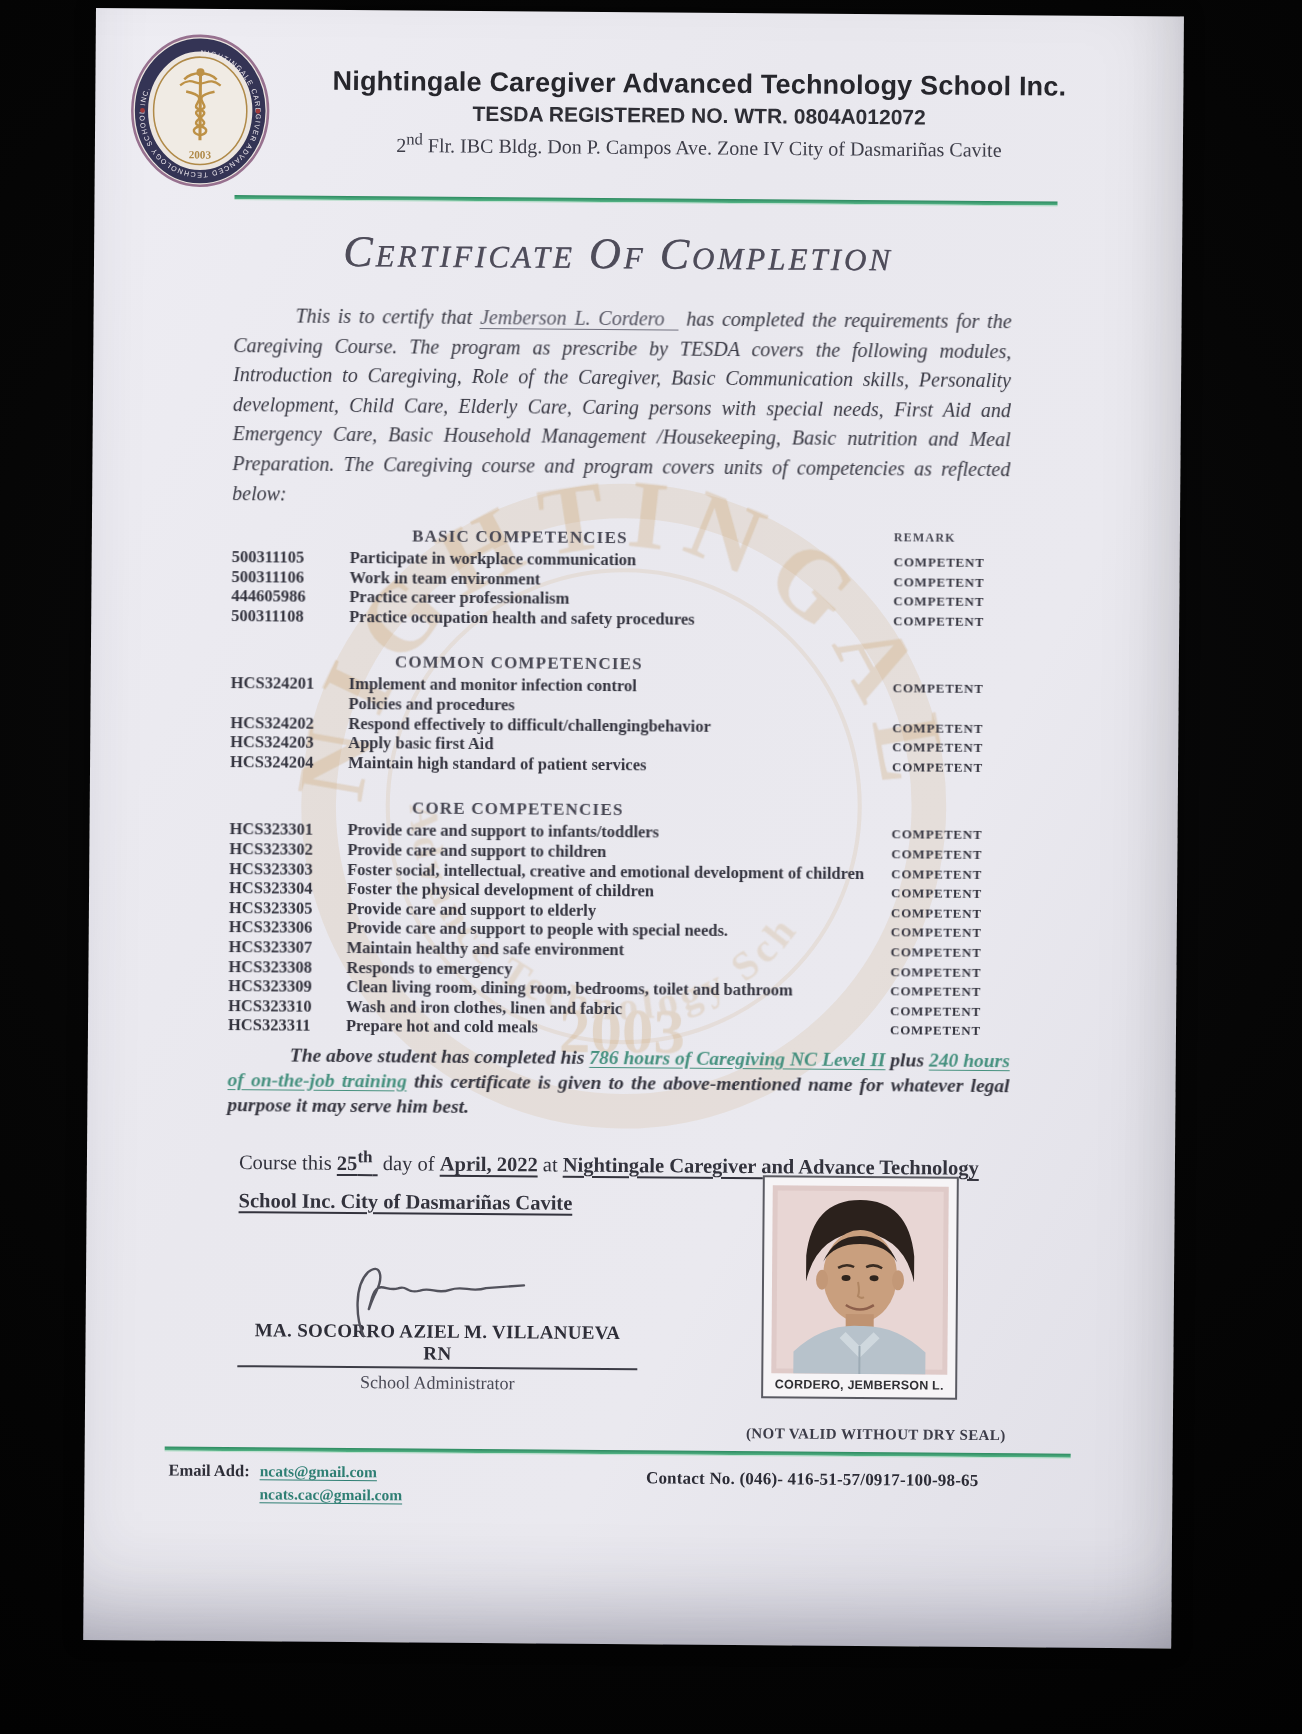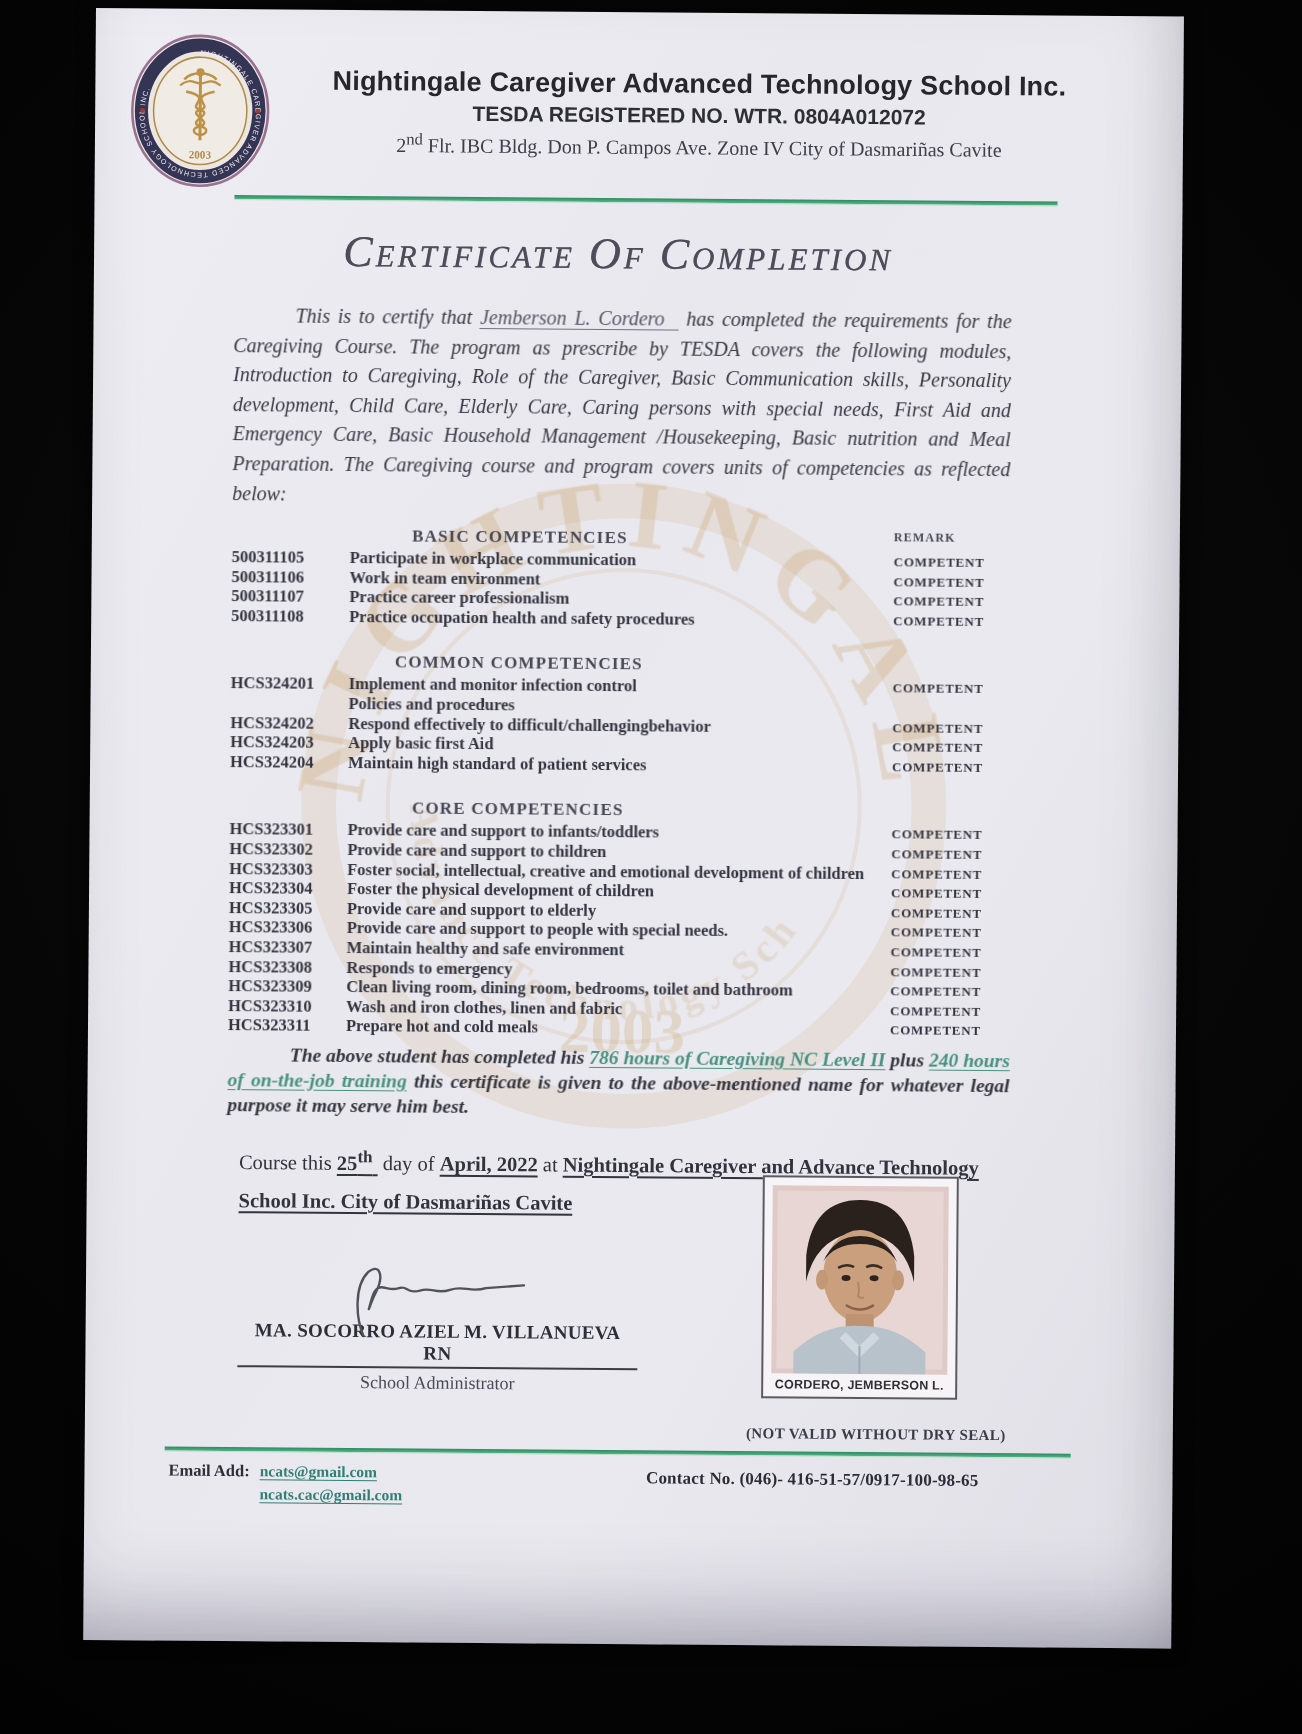--- a/index.html
+++ b/index.html
@@ -146,21 +146,21 @@
             <div class="remark">COMPETENT</div>
           </div>
 
           <div class="crow">
             <div class="code">500311106</div>
             <div class="desc">Work in team environment</div>
             <div class="remark">COMPETENT</div>
           </div>
 
           <div class="crow">
-            <div class="code">500311107</div>
+            <div class="code">444605986</div>
             <div class="desc">Practice career professionalism</div>
             <div class="remark">COMPETENT</div>
           </div>
 
           <div class="crow">
             <div class="code">500311108</div>
             <div class="desc">Practice occupation health and safety procedures</div>
             <div class="remark">COMPETENT</div>
           </div>
         </div>

